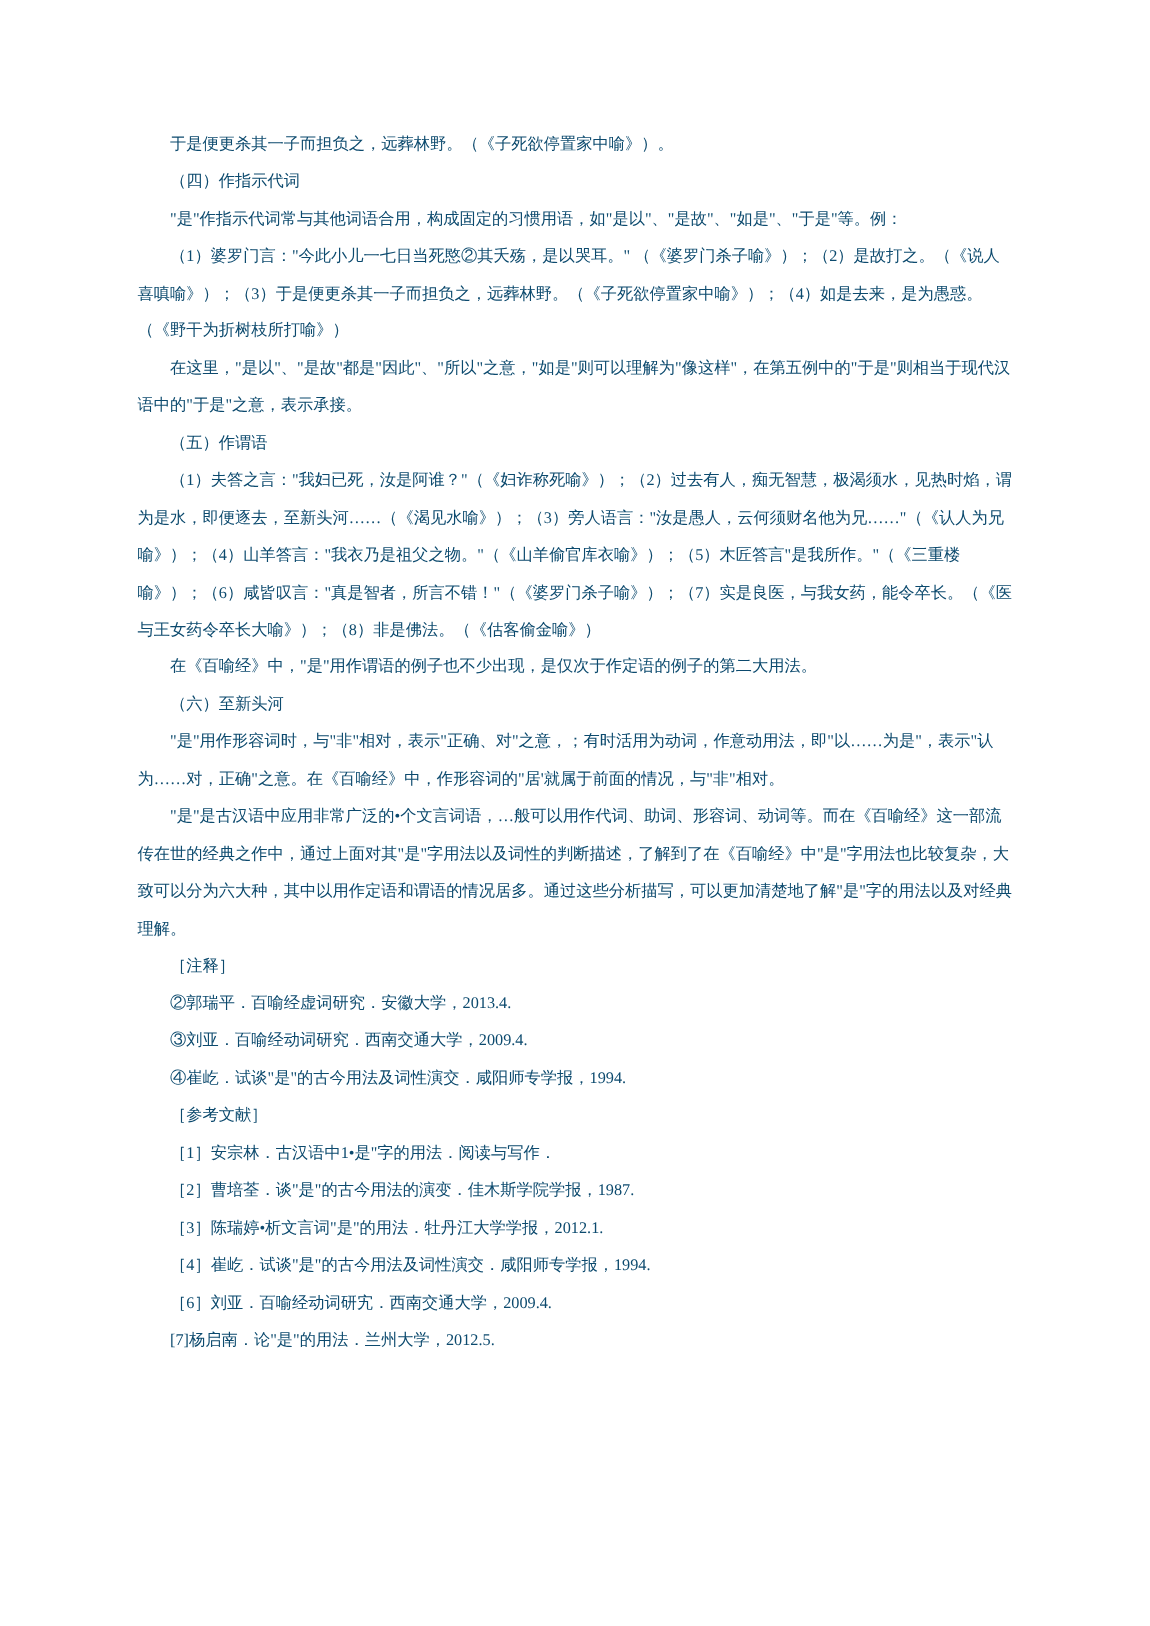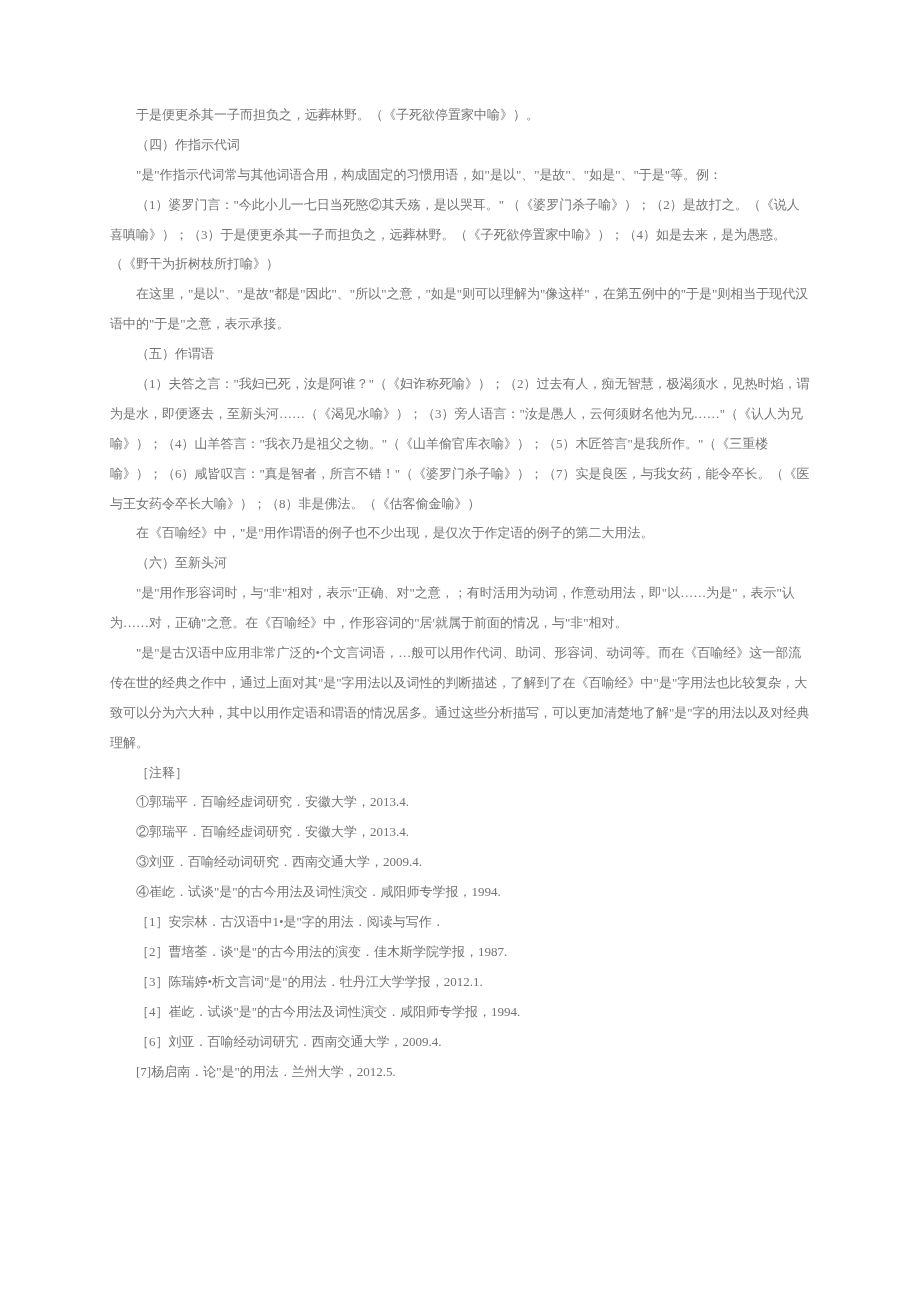--- a/index.html
+++ b/index.html
@@ -6,21 +6,21 @@
     margin: 0;
     padding: 0;
     background: #fff;
     font-family: "SimSun", "宋体", serif;
     width: 920px;
   }
   .page {
     padding: 100px 110px 80px 110px;
     font-size: 13px;
     line-height: 2.3;
-    color: #737373;
+    color: #0c4a6e;
   }
   .para {
     text-indent: 2em;
     margin: 0;
   }
 </style>
 </head>
 <body>
 
 <div class="page">
@@ -29,23 +29,23 @@
   <p class="para">"是"作指示代词常与其他词语合用，构成固定的习惯用语，如"是以"、"是故"、"如是"、"于是"等。例：</p>
   <p class="para">（1）婆罗门言："今此小儿一七日当死愍②其夭殇，是以哭耳。" （《婆罗门杀子喻》）；（2）是故打之。（《说人喜嗔喻》）；（3）于是便更杀其一子而担负之，远葬林野。（《子死欲停置家中喻》）；（4）如是去来，是为愚惑。（《野干为折树枝所打喻》）</p>
   <p class="para">在这里，"是以"、"是故"都是"因此"、"所以"之意，"如是"则可以理解为"像这样"，在第五例中的"于是"则相当于现代汉语中的"于是"之意，表示承接。</p>
   <p class="para">（五）作谓语</p>
   <p class="para">（1）夫答之言："我妇已死，汝是阿谁？"（《妇诈称死喻》）；（2）过去有人，痴无智慧，极渴须水，见热时焰，谓为是水，即便逐去，至新头河……（《渴见水喻》）；（3）旁人语言："汝是愚人，云何须财名他为兄……"（《认人为兄喻》）；（4）山羊答言："我衣乃是祖父之物。"（《山羊偷官库衣喻》）；（5）木匠答言"是我所作。"（《三重楼喻》）；（6）咸皆叹言："真是智者，所言不错！"（《婆罗门杀子喻》）；（7）实是良医，与我女药，能令卒长。（《医与王女药令卒长大喻》）；（8）非是佛法。（《估客偷金喻》）</p>
   <p class="para">在《百喻经》中，"是"用作谓语的例子也不少出现，是仅次于作定语的例子的第二大用法。</p>
   <p class="para">（六）至新头河</p>
   <p class="para">"是"用作形容词时，与"非"相对，表示"正确、对"之意，；有时活用为动词，作意动用法，即"以……为是"，表示"认为……对，正确"之意。在《百喻经》中，作形容词的"居'就属于前面的情况，与"非"相对。</p>
   <p class="para">"是"是古汉语中应用非常广泛的•个文言词语，…般可以用作代词、助词、形容词、动词等。而在《百喻经》这一部流传在世的经典之作中，通过上面对其"是"字用法以及词性的判断描述，了解到了在《百喻经》中"是"字用法也比较复杂，大致可以分为六大种，其中以用作定语和谓语的情况居多。通过这些分析描写，可以更加清楚地了解"是"字的用法以及对经典理解。</p>
   <p class="para">［注释］</p>
-  <p class="para">①郭瑞平．百喻经虚词研究．安徽大学，2013.4.</p>
   <p class="para">②郭瑞平．百喻经虚词研究．安徽大学，2013.4.</p>
   <p class="para">③刘亚．百喻经动词研究．西南交通大学，2009.4.</p>
   <p class="para">④崔屹．试谈"是"的古今用法及词性演交．咸阳师专学报，1994.</p>
+  <p class="para">［参考文献］</p>
   <p class="para">［1］安宗林．古汉语中1•是"字的用法．阅读与写作．</p>
   <p class="para">［2］曹培荃．谈"是"的古今用法的演变．佳木斯学院学报，1987.</p>
   <p class="para">［3］陈瑞婷•析文言词"是"的用法．牡丹江大学学报，2012.1.</p>
   <p class="para">［4］崔屹．试谈"是"的古今用法及词性演交．咸阳师专学报，1994.</p>
   <p class="para">［6］刘亚．百喻经动词研宄．西南交通大学，2009.4.</p>
   <p class="para">[7]杨启南．论"是"的用法．兰州大学，2012.5.</p>
 </div>
 
 </body></html>

